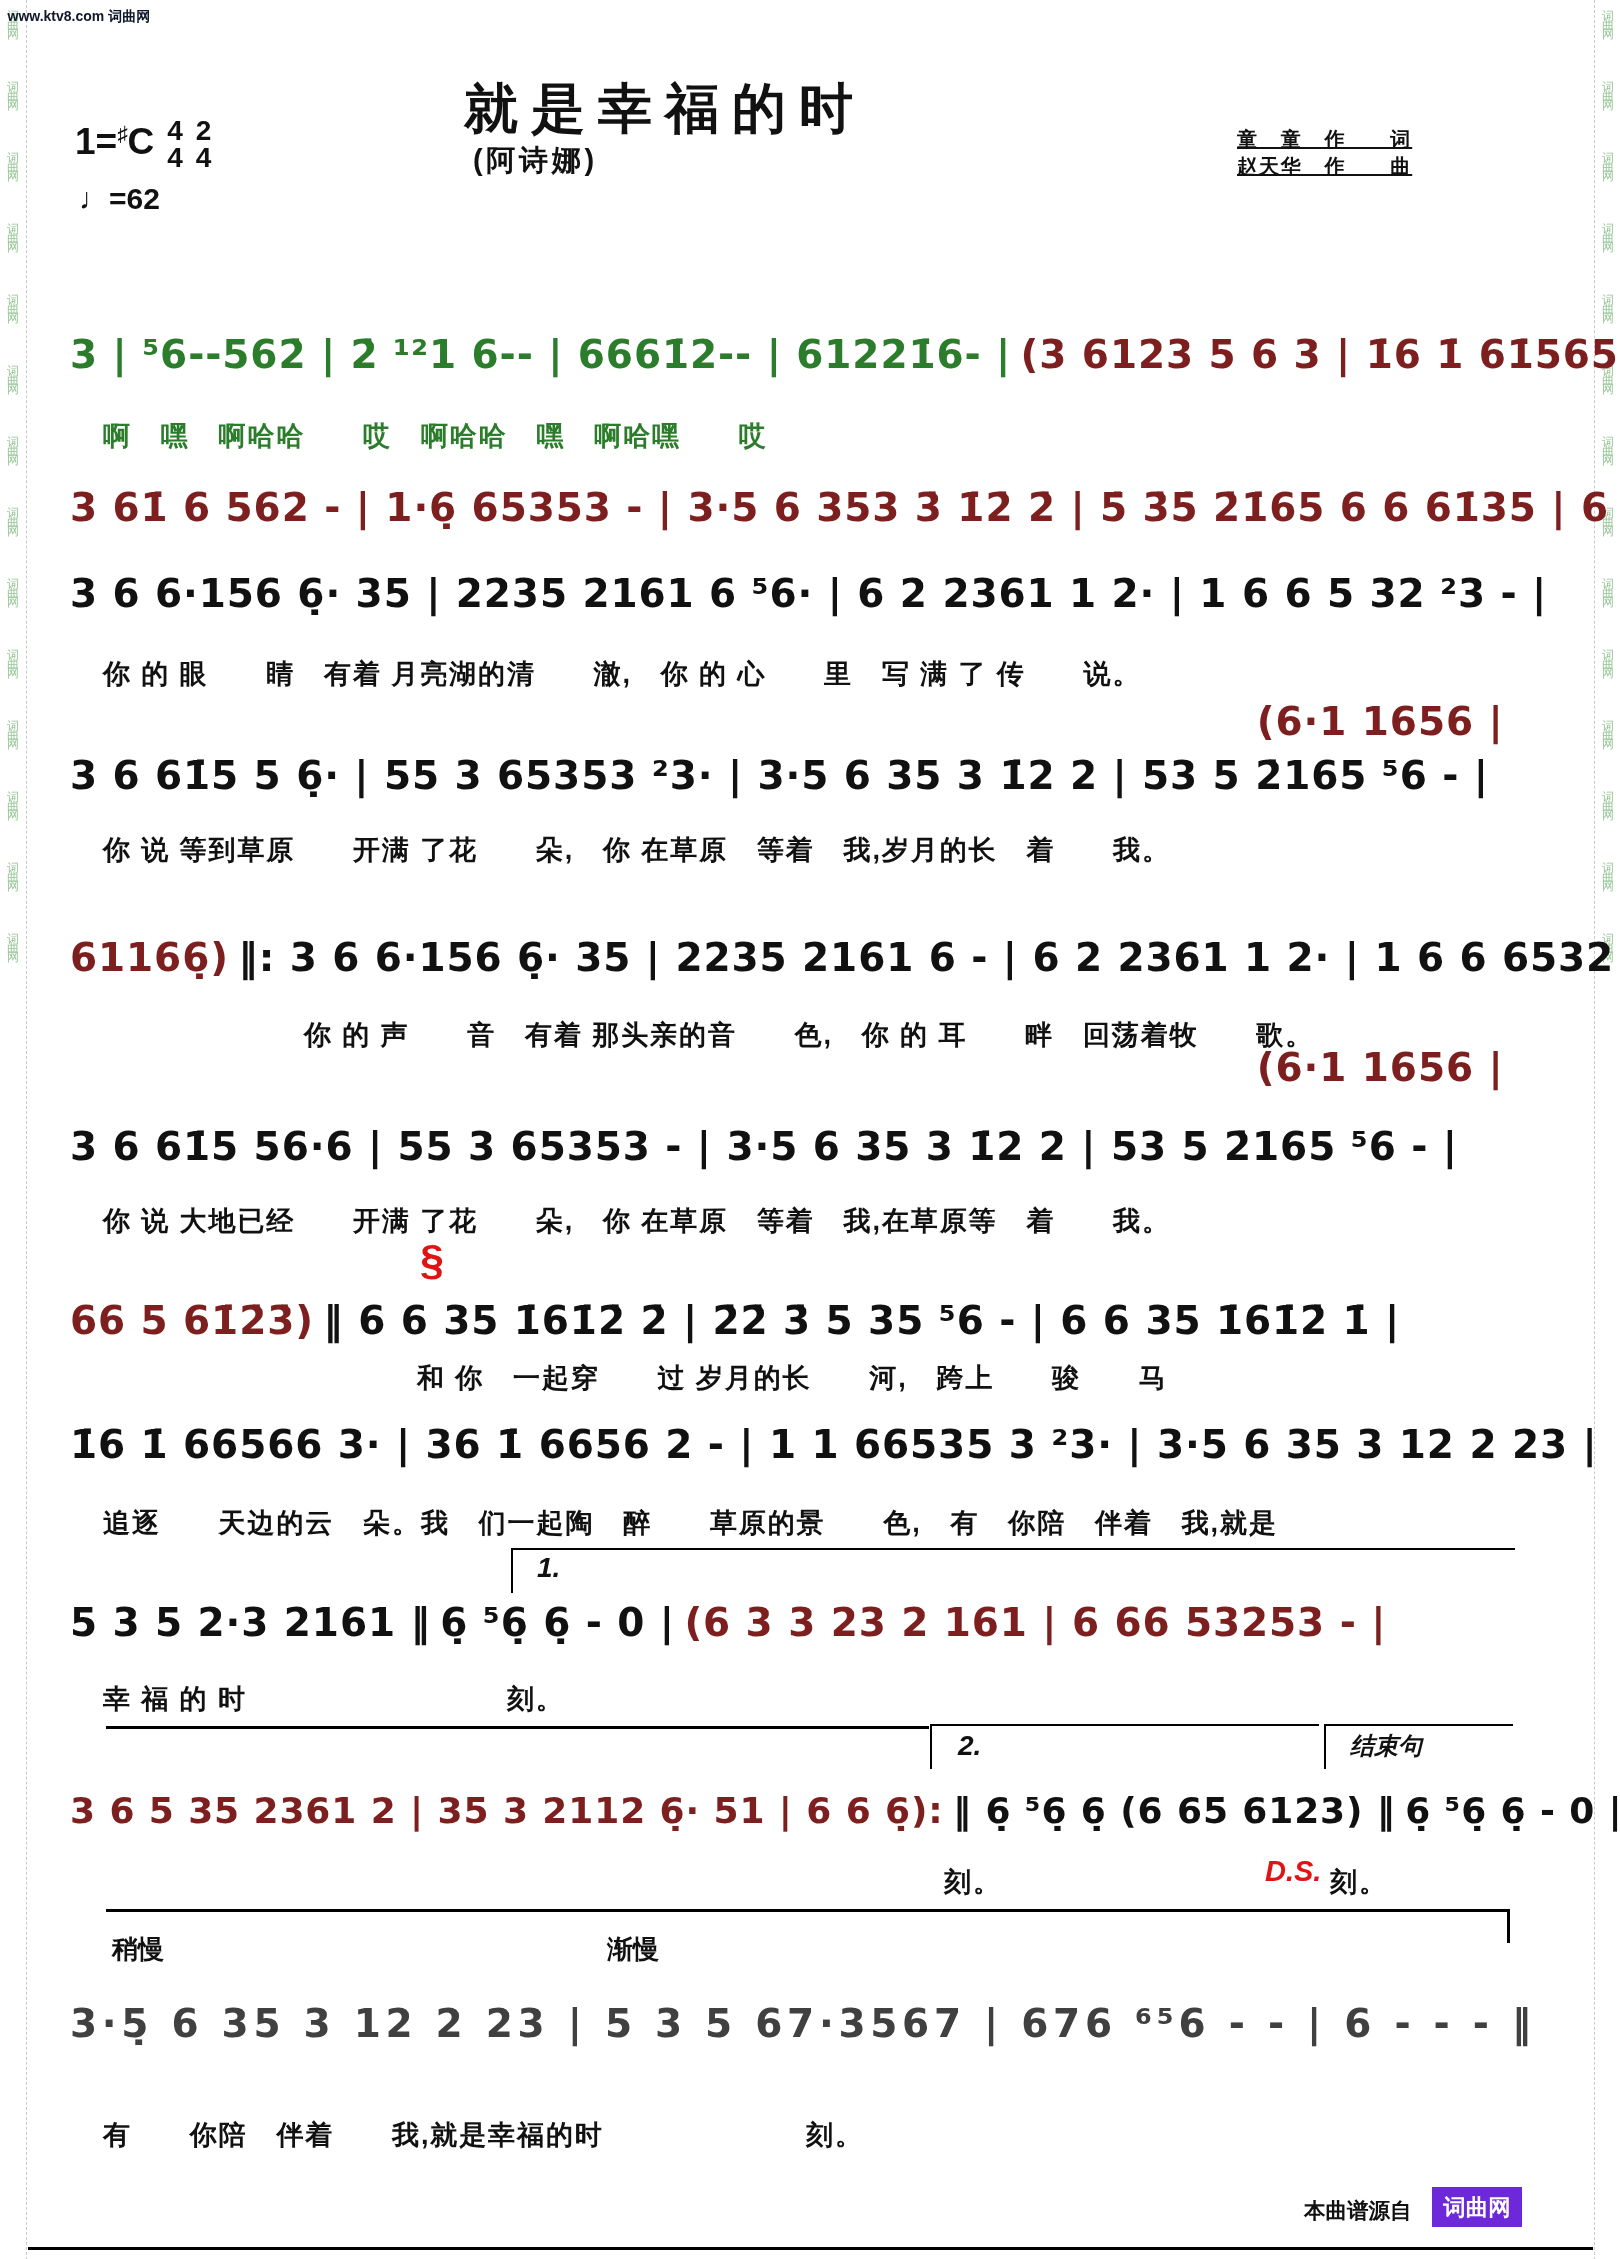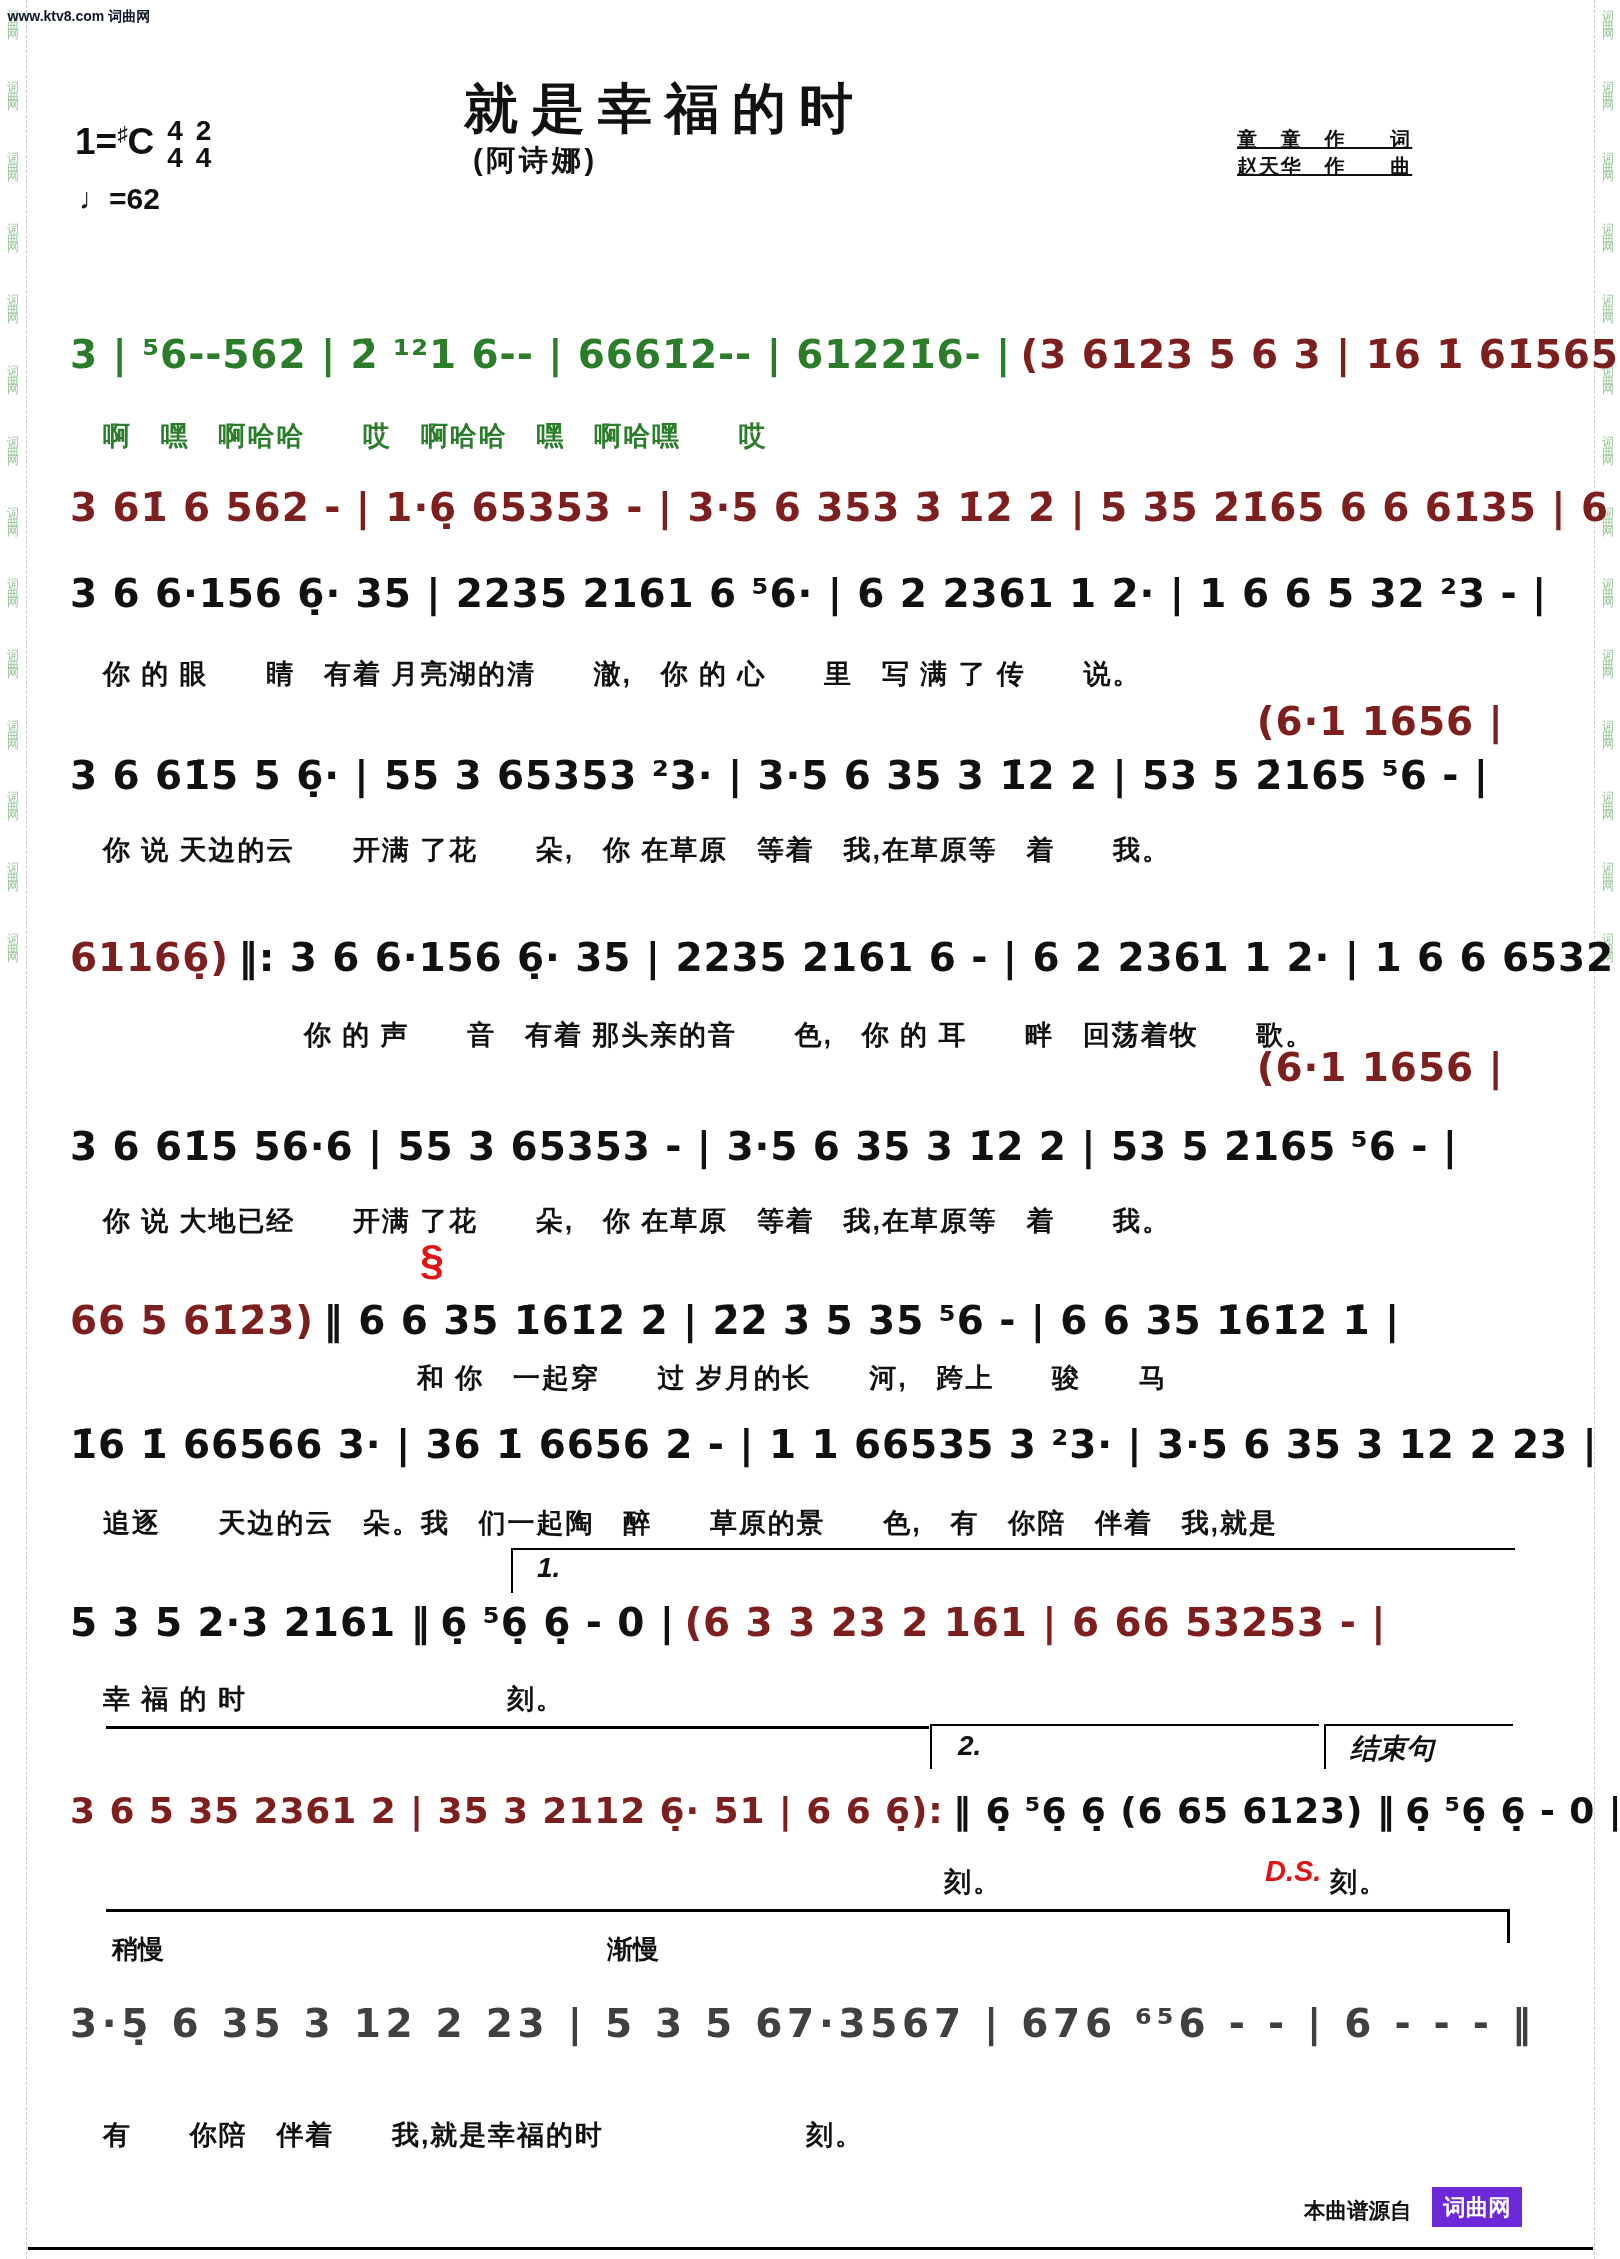--- a/index.html
+++ b/index.html
@@ -61,21 +61,21 @@
 <div class="credit l2">赵天华　作　　曲</div>
 
 <div id="score">
     <div class="notes" style="top: 334px; left: 70px;"><span style="color: rgb(43, 125, 43);">3 | ⁵6--562̇ | 2̇ ¹²1 6-- | 6661̇2-- | 61221̇6- |</span><span style="color: rgb(125, 31, 31);">(3 6123 5 6 3 | 1̇6 1̇ 61̇565 3323 3553 |</span></div>
     <div class="lyrics" style="top: 418px; left: 103px; color: rgb(43, 125, 43);">啊　嘿　啊哈哈　　哎　啊哈哈　嘿　啊哈嘿　　哎</div>
     <div class="notes" style="top: 487px; left: 70px;"><span style="color: rgb(125, 31, 31);">3 61̇ 6 562 - | 1·6̣ 65353 - | 3·5 6 353 3̇ 1̇2̇ 2̇ | 5̇ 3̇5̇ 2̇1̇65 6 6 61̇35 | 6 6 6 ) |</span></div>
     <div class="notes" style="top: 573px; left: 70px;"><span style="color: rgb(17, 17, 17);">3 6 6·156 6̣· 35 | 2235 2161 6 ⁵6· | 6 2 2361 1 2· | 1 6 6 5 32 ²3 - |</span></div>
     <div class="lyrics" style="top: 656px; left: 103px; color: rgb(17, 17, 17);">你 的 眼　　睛　有着 月亮湖的清　　澈,　你 的 心　　里　写 满 了 传　　说。</div>
     <div class="notes" style="top: 701px; right: 108px;"><span style="color: rgb(125, 31, 31);">(6·1 1656 |</span></div>
     <div class="notes" style="top: 755px; left: 70px; text-align: right;"><span style="color: rgb(17, 17, 17);">3 6 61̇5 5 6̣· | 55 3 65353 ²3· | 3·5 6 35 3 1̇2 2 | 53 5 2̇165 ⁵6 - |</span></div>
-    <div class="lyrics" style="top: 832px; left: 103px; color: rgb(17, 17, 17);">你 说 天边的云　　开满 了花　　朵,　你 在草原　等着　我,在草原等　着　　我。</div>
+    <div class="lyrics" style="top: 832px; left: 103px; color: rgb(17, 17, 17);">你 说 等到草原　　开满 了花　　朵,　你 在草原　等着　我,岁月的长　着　　我。</div>
     <div class="notes" style="top: 937px; left: 70px;"><span style="color: rgb(125, 31, 31);">61166̣)</span><span style="color: rgb(17, 17, 17);">‖: 3 6 6·156 6̣· 35 | 2235 2161 6 - | 6 2 2361 1 2· | 1 6 6 6532 23·3 |</span></div>
     <div class="lyrics" style="top: 1017px; left: 304px; color: rgb(17, 17, 17);">你 的 声　　音　有着 那头亲的音　　色,　你 的 耳　　畔　回荡着牧　　歌。</div>
     <div class="notes" style="top: 1047px; right: 108px;"><span style="color: rgb(125, 31, 31);">(6·1 1656 |</span></div>
     <div class="notes" style="top: 1126px; left: 70px;"><span style="color: rgb(17, 17, 17);">3 6 61̇5 56·6 | 55 3 65353 - | 3·5 6 35 3 1̇2 2 | 53 5 2̇165 ⁵6 - |</span></div>
     <div class="lyrics" style="top: 1203px; left: 103px; color: rgb(17, 17, 17);">你 说 大地已经　　开满 了花　　朵,　你 在草原　等着　我,在草原等　着　　我。</div>
     <div class="notes" style="top: 1300px; left: 70px;"><span style="color: rgb(125, 31, 31);">66 5 61̇2̇3̇)</span><span style="color: rgb(17, 17, 17);">‖ 6 6 35 1̇61̇2̇ 2̇ | 2̇2̇ 3̇ 5 35 ⁵6 - | 6 6 35 1̇61̇2̇ 1̇ |</span></div>
     <div class="lyrics" style="top: 1360px; left: 417px; color: rgb(17, 17, 17);">和 你　一起穿　　过 岁月的长　　河,　跨上　　骏　　马</div>
     <div class="notes" style="top: 1424px; left: 70px;"><span style="color: rgb(17, 17, 17);">1̇6 1̇ 66566 3· | 36 1̇ 6656 2 - | 1 1 66535 3 ²3· | 3·5 6 35 3 12 2 23 |</span></div>
     <div class="lyrics" style="top: 1505px; left: 103px; color: rgb(17, 17, 17);">追逐　　天边的云　朵。我　们一起陶　醉　　草原的景　　色,　有　你陪　伴着　我,就是</div>
     <div class="notes" style="top: 1602px; left: 70px;"><span style="color: rgb(17, 17, 17);">5 3 5 2·3 2161 ‖</span><span style="color: rgb(17, 17, 17);">6̣ ⁵6̣ 6̣ - 0 |</span><span style="color: rgb(125, 31, 31);">(6 3 3 23 2 161 | 6 66 53253 - |</span></div>
@@ -89,21 +89,21 @@
 
 <div class="segno">§</div>
 
 <div class="bracket" style="left:511px;top:1548px;width:1002px;"></div>
 <div class="bracket-label" style="left:537px;top:1552px;">1.</div>
 
 <div class="rule" style="left:106px;top:1726px;width:823px;"></div>
 <div class="bracket" style="left:930px;top:1724px;width:387px;"></div>
 <div class="bracket-label" style="left:958px;top:1730px;">2.</div>
 <div class="bracket" style="left:1324px;top:1724px;width:187px;"></div>
-<div class="bracket-label" style="left:1350px;top:1730px;font-size:28px;">结束句</div>
+<div class="bracket-label" style="left:1350px;top:1730px;font-size:24px;">结束句</div>
 <div class="ds">D.S.</div>
 
 <div class="rule" style="left:106px;top:1909px;width:1404px;"></div>
 <div class="tick" style="left:1507px;top:1909px;"></div>
 
 <div class="tempo-mark a">稍慢</div>
 <div class="tempo-mark b">渐慢</div>
 
 <div class="rule" style="left:28px;top:2247px;width:1565px;"></div>
 <div class="footer-prefix">本曲谱源自</div>

